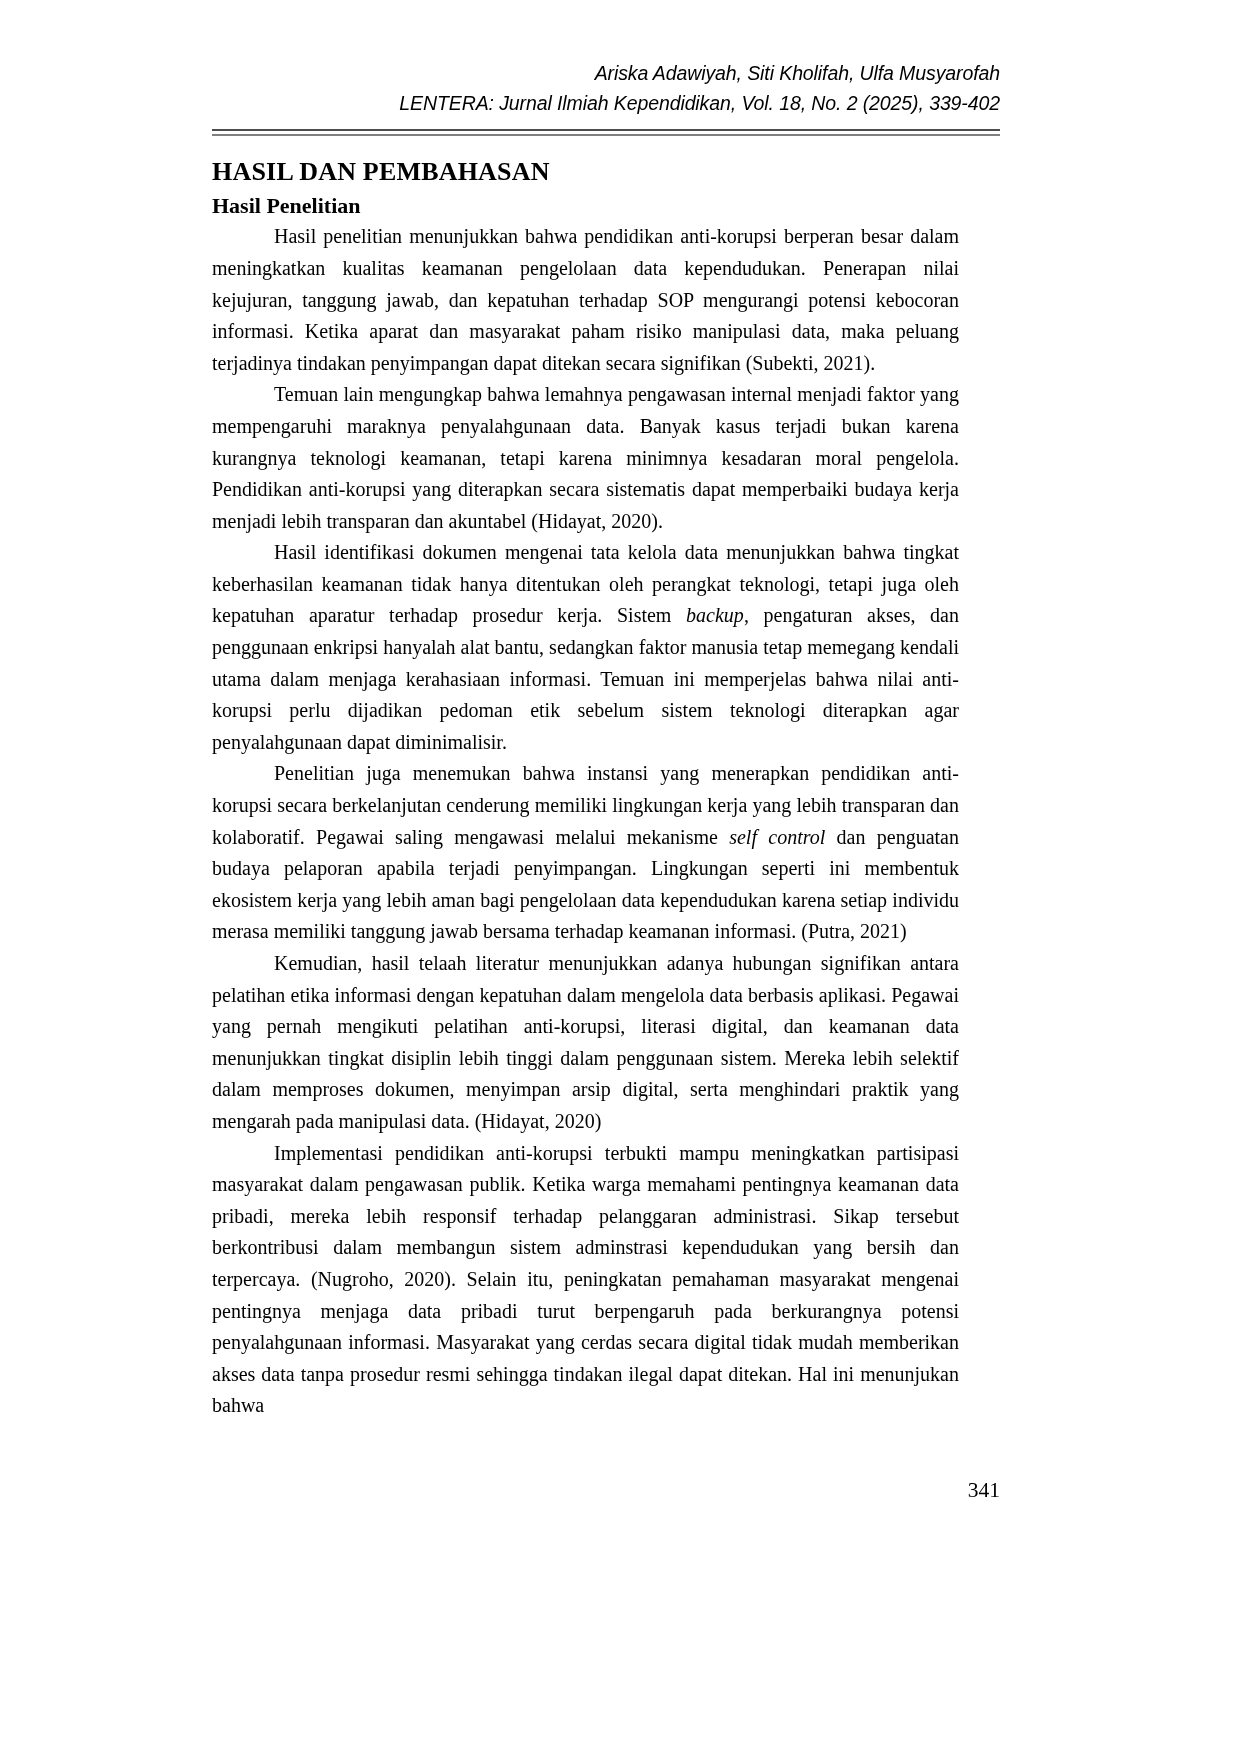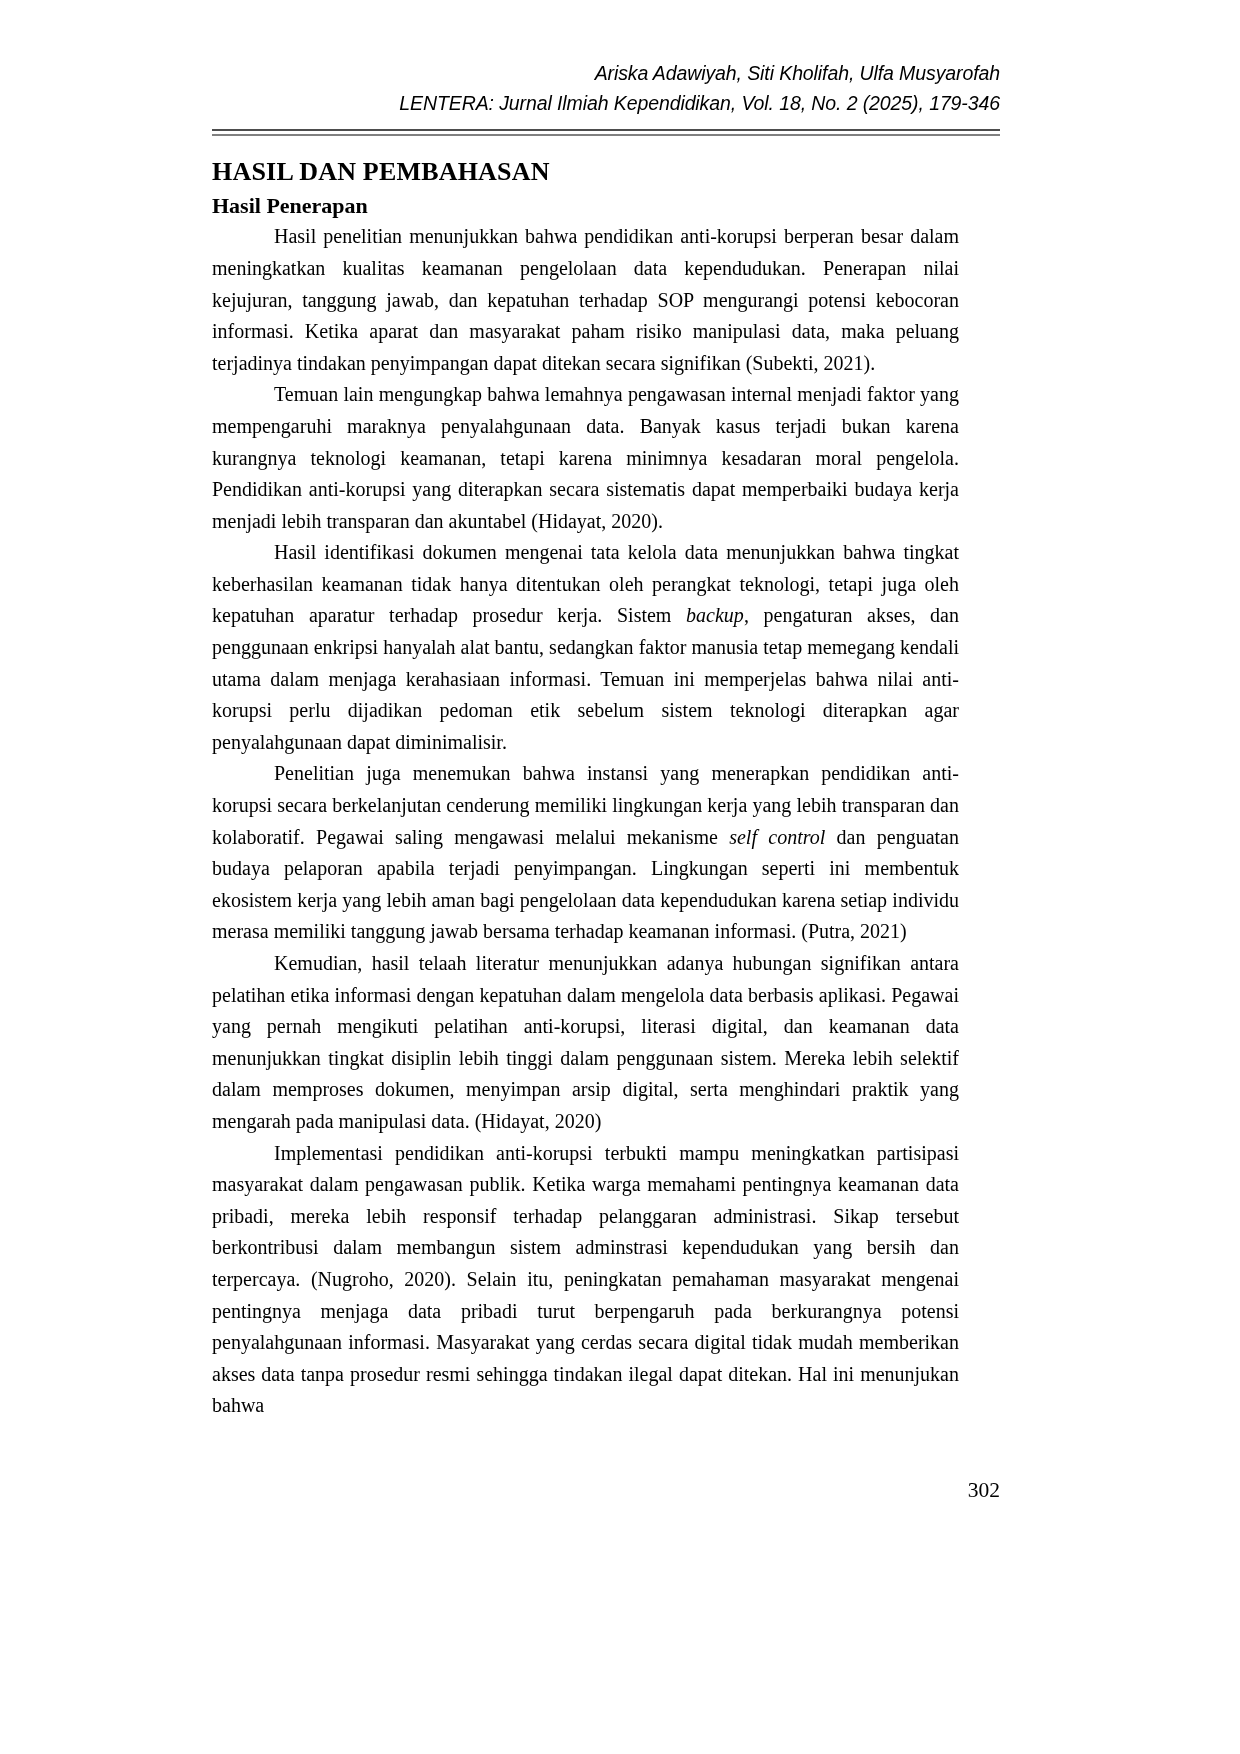--- a/index.html
+++ b/index.html
@@ -90,47 +90,47 @@
   }
   em { }
 </style>
 </head>
 <body>
 
 <div class="page">
 
   <div class="header">
     <div>Ariska Adawiyah, Siti Kholifah, Ulfa Musyarofah</div>
-    <div>LENTERA: Jurnal Ilmiah Kependidikan, Vol. 18, No. 2 (2025), 179-346</div>
+    <div>LENTERA: Jurnal Ilmiah Kependidikan, Vol. 18, No. 2 (2025), 339-402</div>
   </div>
 
   <div class="rule-wrap">
     <div class="rule-thick"></div>
     <div class="rule-gap"></div>
     <div class="rule-thin"></div>
   </div>
 
   <div class="content">
 
     <h1 class="sec-title">HASIL DAN PEMBAHASAN</h1>
-    <h2 class="sub-title">Hasil Penerapan</h2>
+    <h2 class="sub-title">Hasil Penelitian</h2>
 
     <p class="body">Hasil penelitian menunjukkan bahwa pendidikan anti-korupsi berperan besar dalam meningkatkan kualitas keamanan pengelolaan data kependudukan. Penerapan nilai kejujuran, tanggung jawab, dan kepatuhan terhadap SOP mengurangi potensi kebocoran informasi. Ketika aparat dan masyarakat paham risiko manipulasi data, maka peluang terjadinya tindakan penyimpangan dapat ditekan secara signifikan (Subekti, 2021).</p>
 
     <p class="body">Temuan lain mengungkap bahwa lemahnya pengawasan internal menjadi faktor yang mempengaruhi maraknya penyalahgunaan data. Banyak kasus terjadi bukan karena kurangnya teknologi keamanan, tetapi karena minimnya kesadaran moral pengelola. Pendidikan anti-korupsi yang diterapkan secara sistematis dapat memperbaiki budaya kerja menjadi lebih transparan dan akuntabel (Hidayat, 2020).</p>
 
     <p class="body">
       <span>Hasil identifikasi dokumen mengenai tata kelola data menunjukkan bahwa tingkat keberhasilan keamanan tidak hanya ditentukan oleh perangkat teknologi, tetapi juga oleh kepatuhan aparatur terhadap prosedur kerja. Sistem </span><em>backup</em><span>, pengaturan akses, dan penggunaan enkripsi hanyalah alat bantu, sedangkan faktor manusia tetap memegang kendali utama dalam menjaga kerahasiaan informasi. Temuan ini memperjelas bahwa nilai anti-korupsi perlu dijadikan pedoman etik sebelum sistem teknologi diterapkan agar penyalahgunaan dapat diminimalisir.</span>
     </p>
 
     <p class="body">
       <span>Penelitian juga menemukan bahwa instansi yang menerapkan pendidikan anti-korupsi secara berkelanjutan cenderung memiliki lingkungan kerja yang lebih transparan dan kolaboratif. Pegawai saling mengawasi melalui mekanisme </span><em>self control</em><span> dan penguatan budaya pelaporan apabila terjadi penyimpangan. Lingkungan seperti ini membentuk ekosistem kerja yang lebih aman bagi pengelolaan data kependudukan karena setiap individu merasa memiliki tanggung jawab bersama terhadap keamanan informasi. (Putra, 2021)</span>
     </p>
 
     <p class="body">Kemudian, hasil telaah literatur menunjukkan adanya hubungan signifikan antara pelatihan etika informasi dengan kepatuhan dalam mengelola data berbasis aplikasi. Pegawai yang pernah mengikuti pelatihan anti-korupsi, literasi digital, dan keamanan data menunjukkan tingkat disiplin lebih tinggi dalam penggunaan sistem. Mereka lebih selektif dalam memproses dokumen, menyimpan arsip digital, serta menghindari praktik yang mengarah pada manipulasi data. (Hidayat, 2020)</p>
 
     <p class="body">Implementasi pendidikan anti-korupsi terbukti mampu meningkatkan partisipasi masyarakat dalam pengawasan publik. Ketika warga memahami pentingnya keamanan data pribadi, mereka lebih responsif terhadap pelanggaran administrasi. Sikap tersebut berkontribusi dalam membangun sistem adminstrasi kependudukan yang bersih dan terpercaya. (Nugroho, 2020). Selain itu, peningkatan pemahaman masyarakat mengenai pentingnya menjaga data pribadi turut berpengaruh pada berkurangnya potensi penyalahgunaan informasi. Masyarakat yang cerdas secara digital tidak mudah memberikan akses data tanpa prosedur resmi sehingga tindakan ilegal dapat ditekan. Hal ini menunjukan bahwa</p>
 
   </div>
 
-  <div class="page-number">302</div>
+  <div class="page-number">341</div>
 
 </div>
 
 </body></html>

